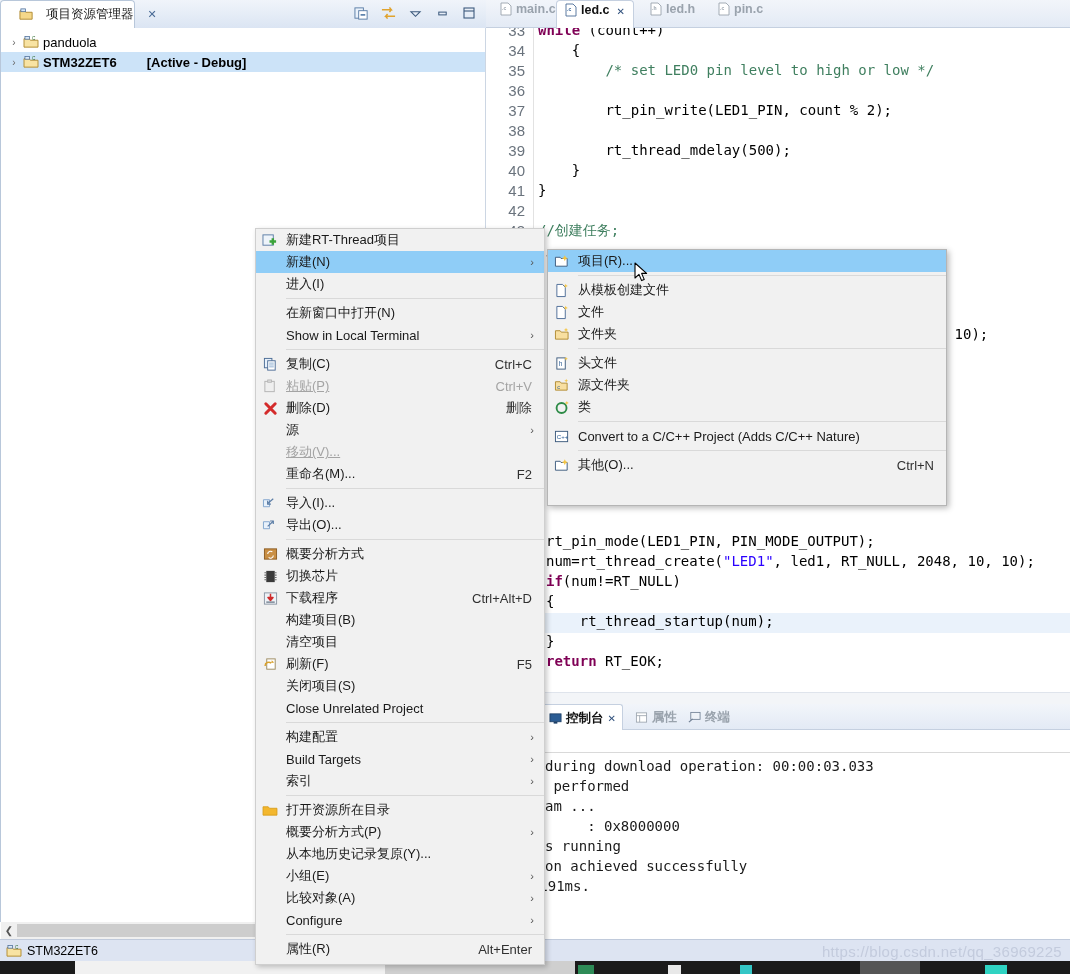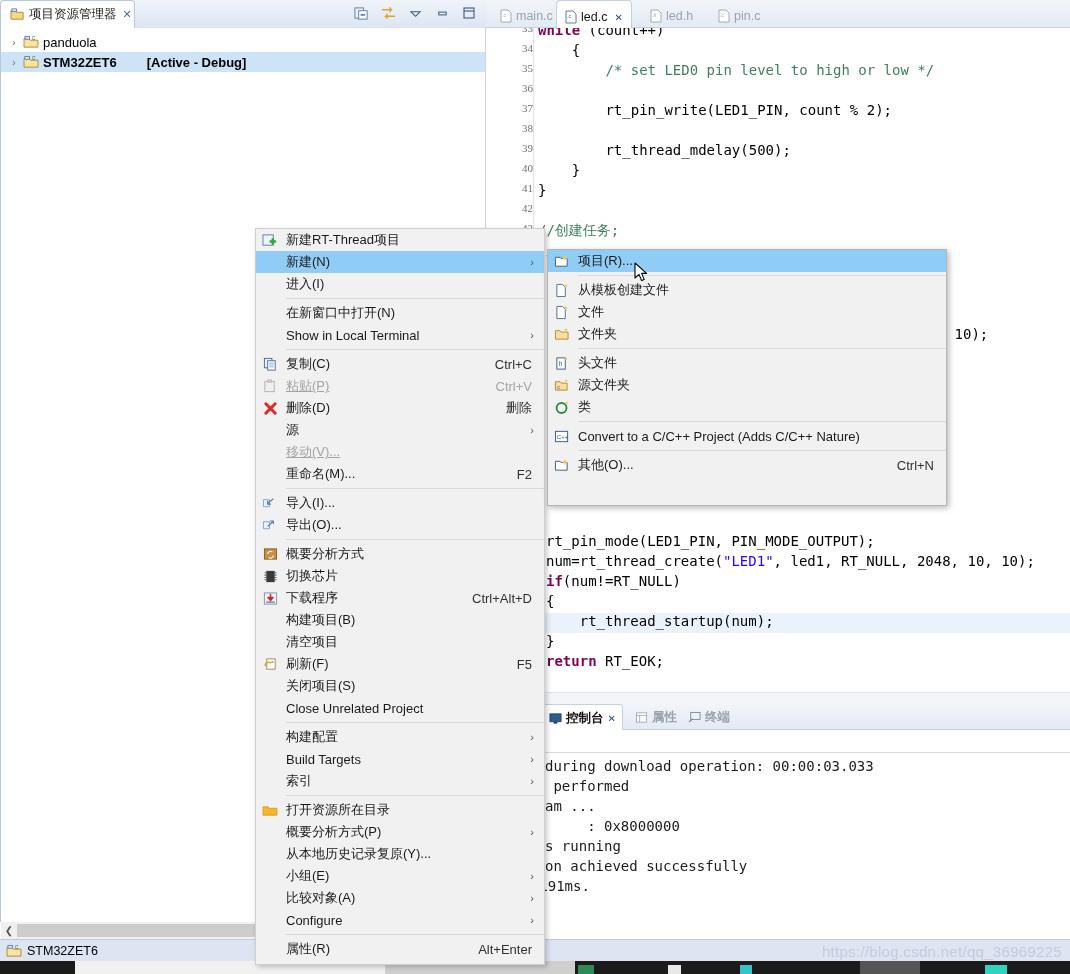--- a/index.html
+++ b/index.html
@@ -20,21 +20,21 @@
   }
   .pe-tabbar {
     position:absolute; left:0; top:0; width:486px; height:28px;
     background: linear-gradient(to bottom, #f0f4fa 0%, #dbe5f3 100%);
   }
   .pe-tab {
     position:absolute; left:0; top:0; width:135px; height:28px;
     background:#ffffff;
     border-top:1px solid #b8c7da; border-left:1px solid #b8c7da; border-right:1px solid #b8c7da;
     border-top-left-radius:4px; border-top-right-radius:4px;
-    display:flex; align-items:center; gap:4px; padding-left:9px;
+    display:flex; align-items:center; gap:12px; padding-left:18px;
   }
   .pe-tab-label { font-size:12.5px; color:#1a1a1a; white-space:nowrap; }
   .pe-tab-close { font-size:11px; color:#4a6b96; margin-left:2px; }
   .pe-toolbar { position:absolute; right:8px; top:4px; display:flex; align-items:center; gap:9px; }
   .pe-tb-icon { width:18px; height:18px; display:flex; align-items:center; justify-content:center; }
 
   .pe-body {
     position:absolute; left:0; top:28px; width:486px; height:894px;
     background:#ffffff; border-left:1px solid #b8c7da; border-right:1px solid #ccd6e3;
     padding-top:4px;
@@ -82,38 +82,38 @@
   #taskbar .tb-dot5  { position:absolute; left:985px; top:4px; width:22px; height:9px; background:#2fd3c2; }
 
   
   #editor { position:absolute; left:486px; top:0; width:584px; height:939px; background:#fff; }
   .ed-tabbar {
     position:absolute; left:0; top:0; width:584px; height:28px;
     background: linear-gradient(to bottom, #f2f5fa 0%, #e3eaf5 100%);
     border-bottom:1px solid #c5d0e0;
   }
   .ed-tab {
-    position:absolute; top:0; height:28px; display:flex; align-items:center; gap:4px;
-    padding:16px 8px; font-size:12.5px; color:#9aa3ad; white-space:nowrap;
+    position:absolute; top:0; height:28px; display:flex; align-items:flex-end; gap:4px;
+    padding:16px 8px; font-size:12.5px; color:#9aa3ad; white-space:nowrap;font-weight:bold;
   }
   .ed-tab.active { background:#ffffff; color:#111; border-top:1px solid #c5d0e0; border-left:1px solid #c5d0e0; border-right:1px solid #c5d0e0;
     border-top-left-radius:4px; border-top-right-radius:4px; height:29px; }
   .ed-tab .x { font-size:10px; margin-left:3px; color:#30507c; }
 
   .code-area {
     position:absolute; left:0; top:28px; width:584px; height:664px;
     background:#ffffff; overflow:hidden;
   }
   .gutter {
     position:absolute; left:0; top:0; width:48px; height:664px;
     background:#ffffff; border-right:1px solid #e2e2e2;
   }
   .gutter-num {
-    position:absolute; right:0; font-family:Liberation Serif, serif;
-    font-size:11px; color:#6a737d;
+    position:absolute; right:8px; font-family:Liberation Sans, sans-serif;
+    font-size:15px; color:#6a737d;
   }
   .code-line {
     position:absolute; left:52px; white-space:pre;
     font-family:"DejaVu Sans Mono","Liberation Mono",monospace;
     font-size:14px; color:#000;
   }
   .kw { color:#7f0055; font-weight:bold; }
   .cm { color:#3f7f5f; }
   .st { color:#2a00ff; }
   .hl-row { position:absolute; left:48px; width:536px; height:20px; background:#eaf2fb; }

